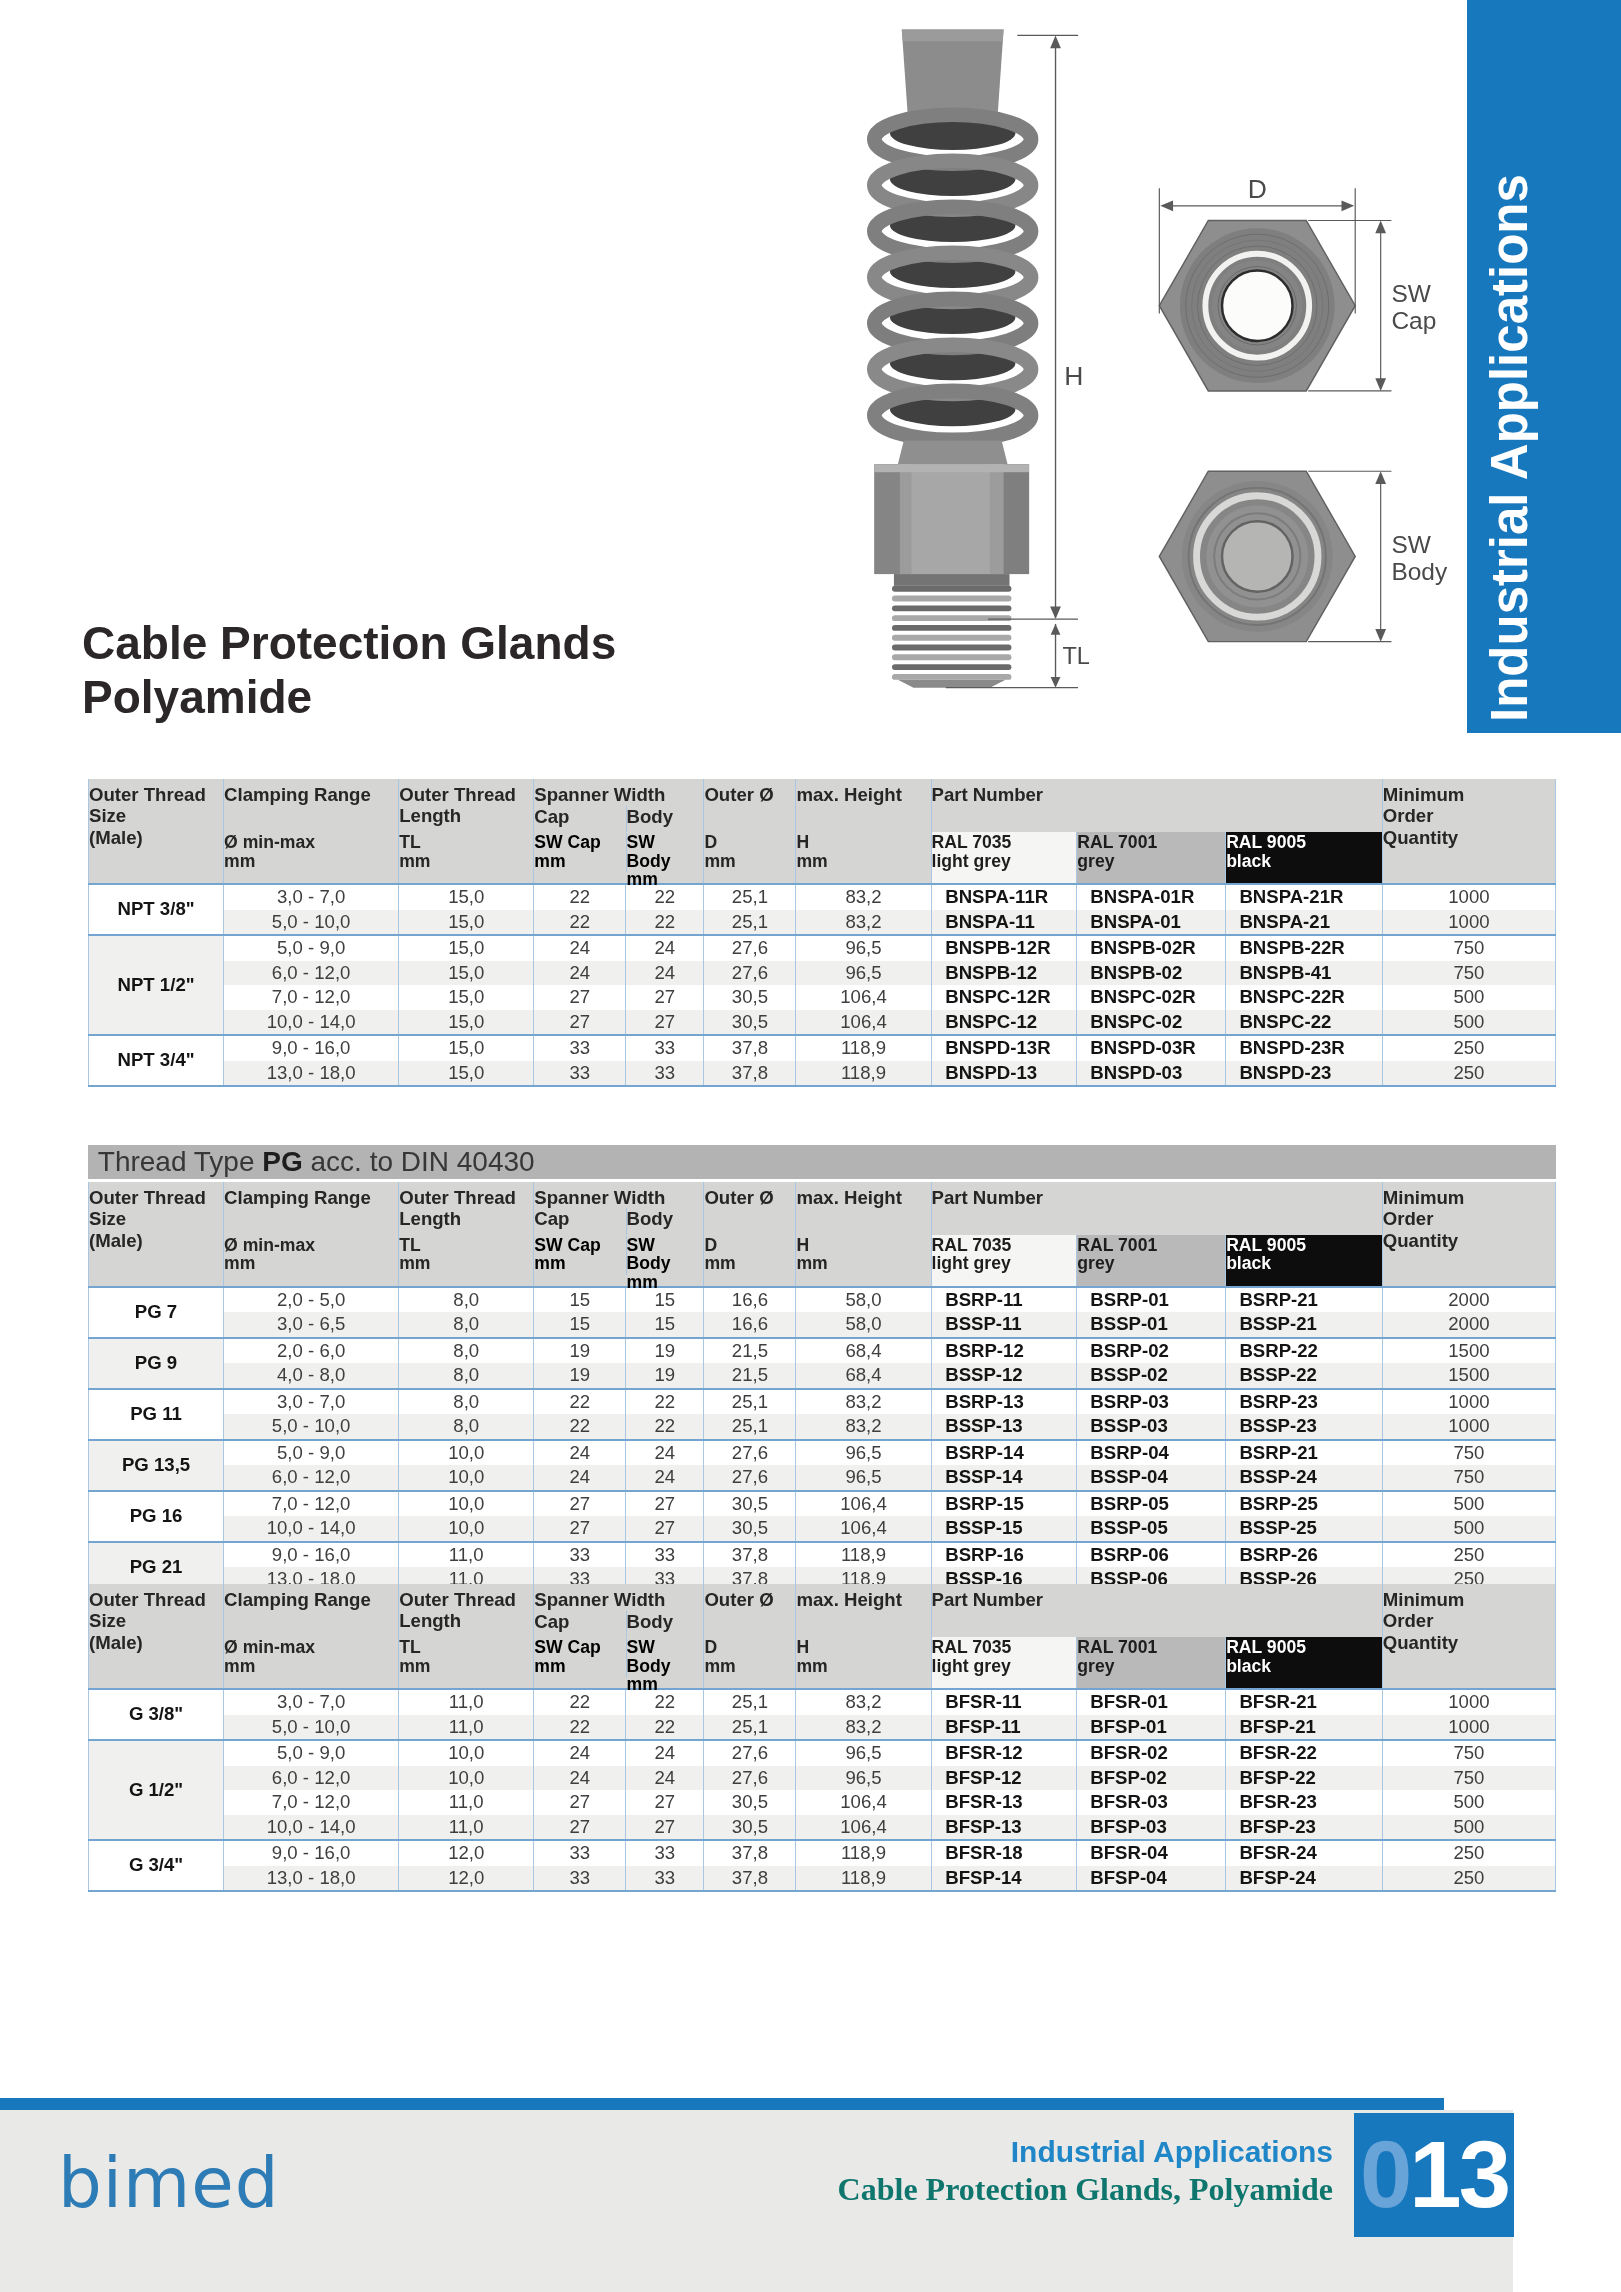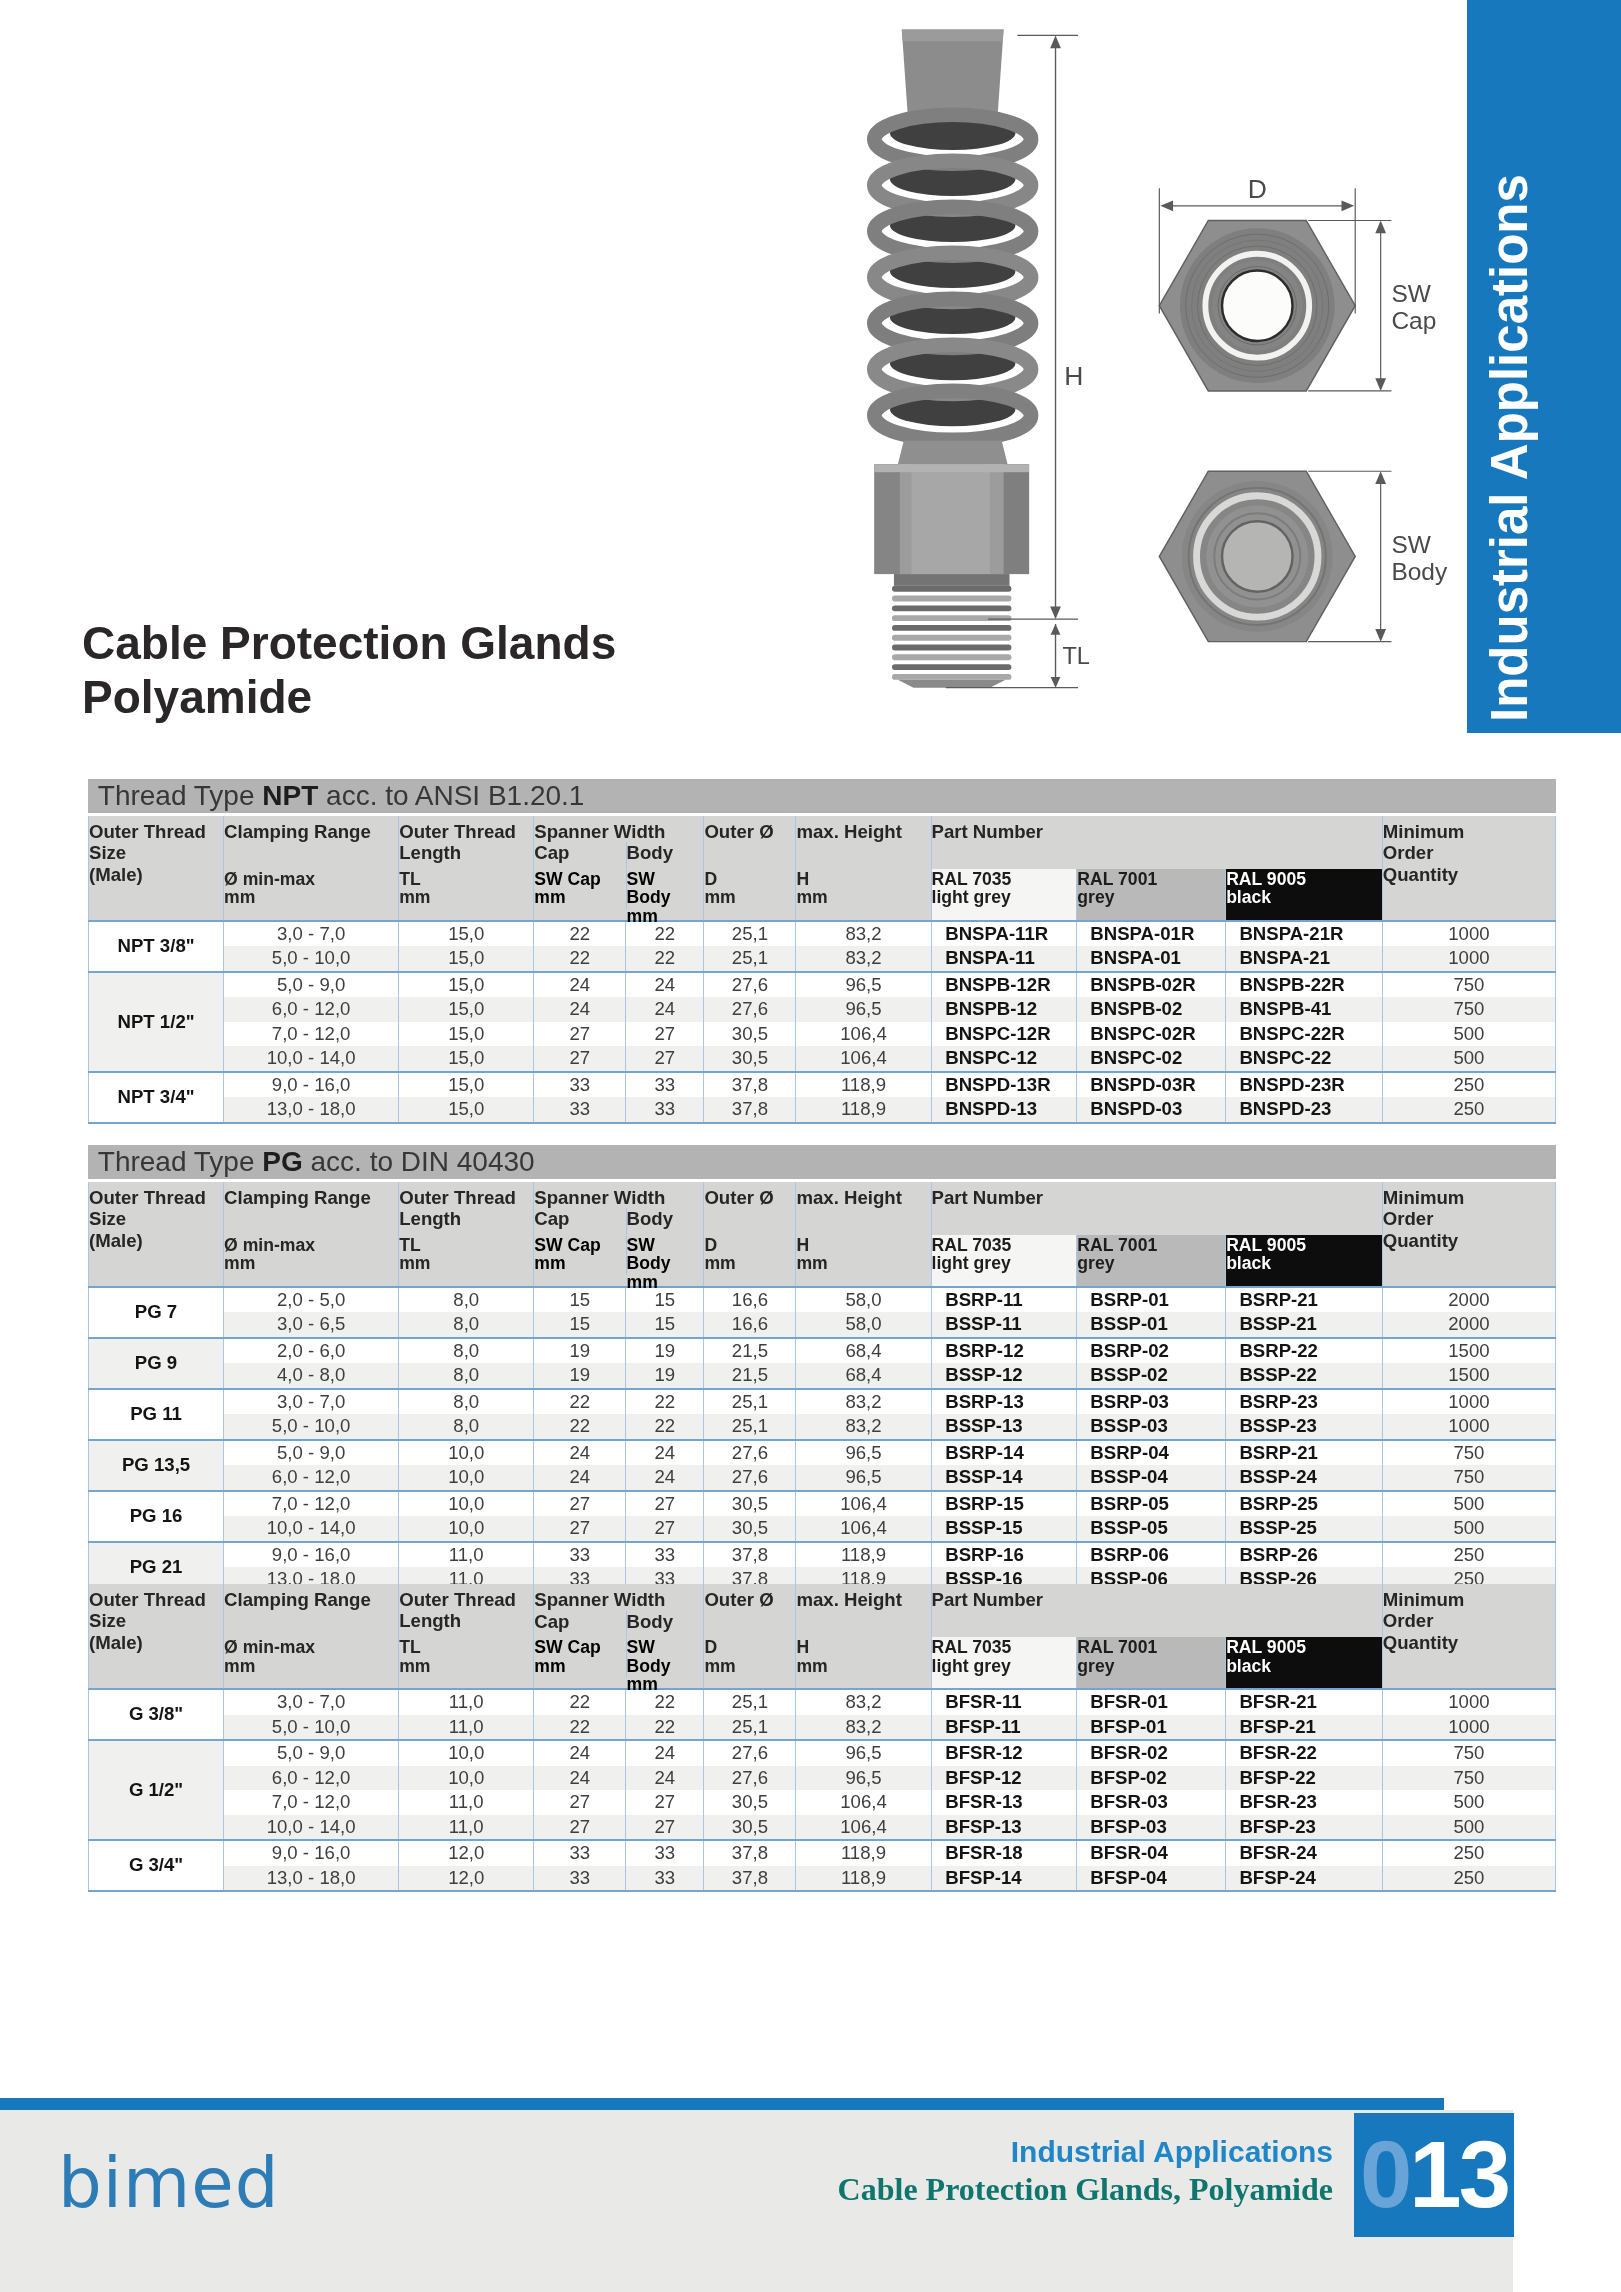--- a/index.html
+++ b/index.html
@@ -194,21 +194,20 @@
     </g>
   </svg>
 
   <div class="page-title">
     <span>Cable Protection Glands</span><br>
     <span>Polyamide</span>
   </div>
 
   <section id="tables-root">
       <div class="ptable pt0">
-        <div class="ptitle"><span>Thread Type</span> <b>NPT</b> <span>acc. to ANSI B1.20.1</span></div>
         <table class="spec">
           <colgroup>
             <col style="width:135px">
             <col style="width:175px">
             <col style="width:135px">
             <col style="width:92px">
             <col style="width:78px">
             <col style="width:92px">
             <col style="width:135px">
             <col style="width:145px">

